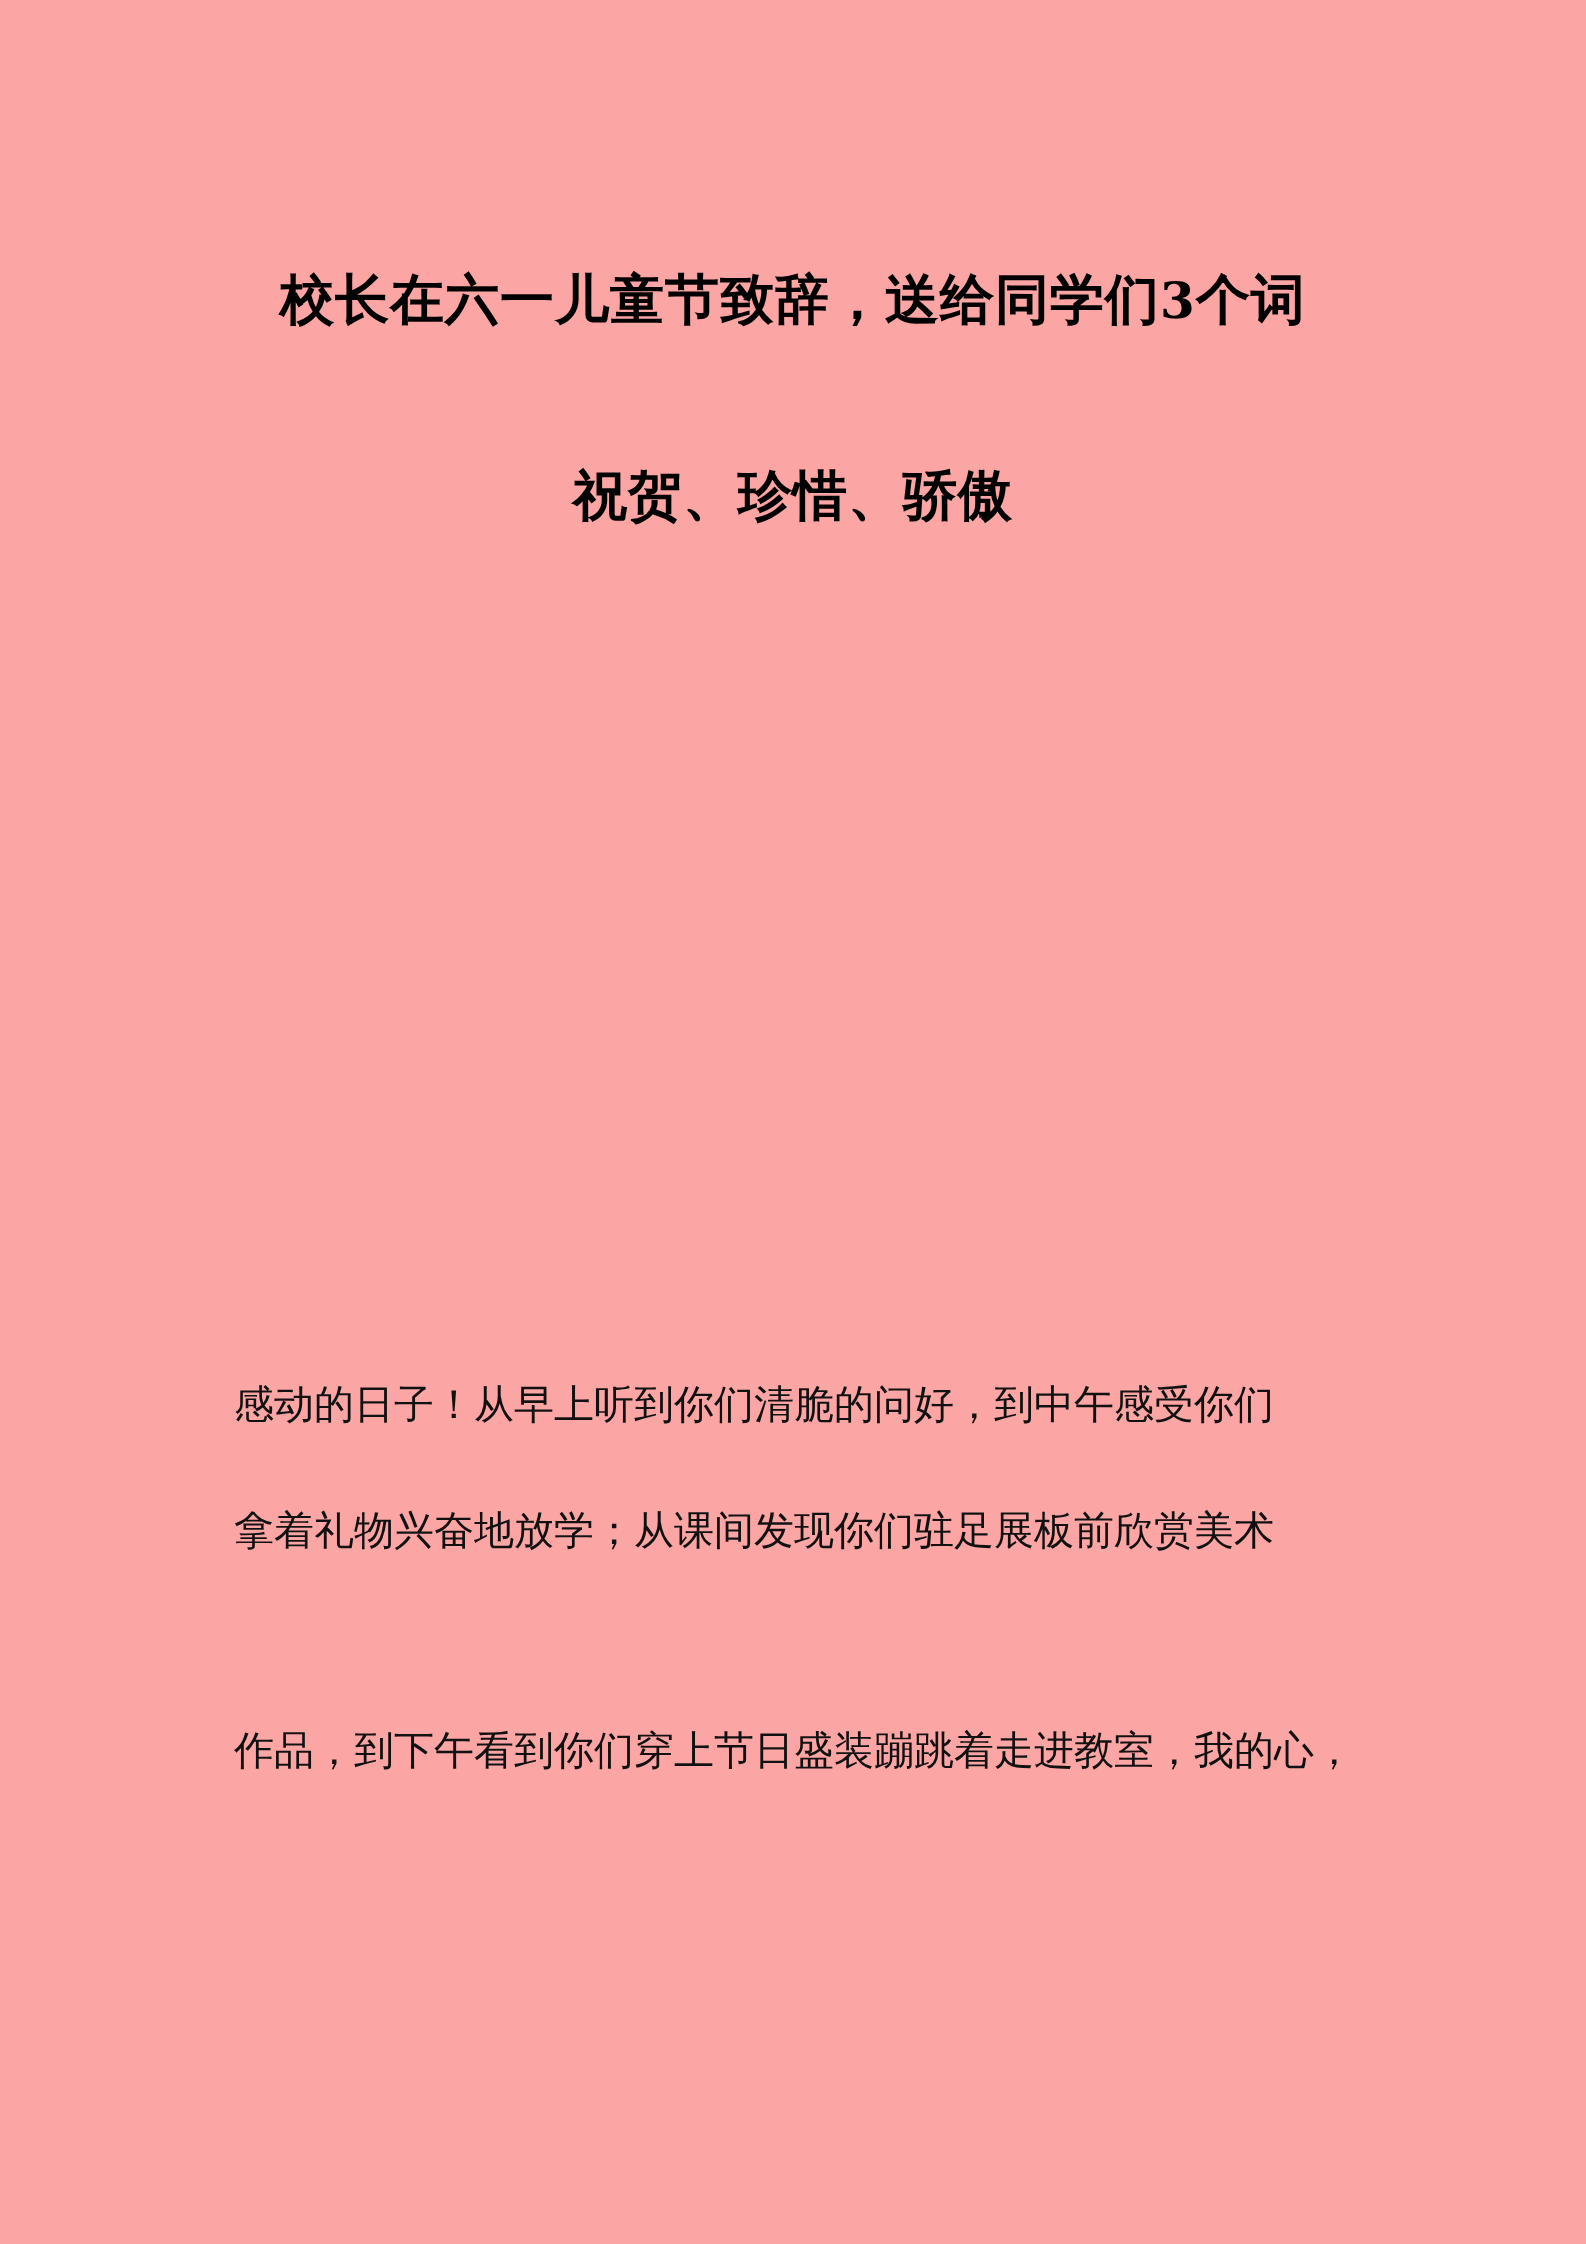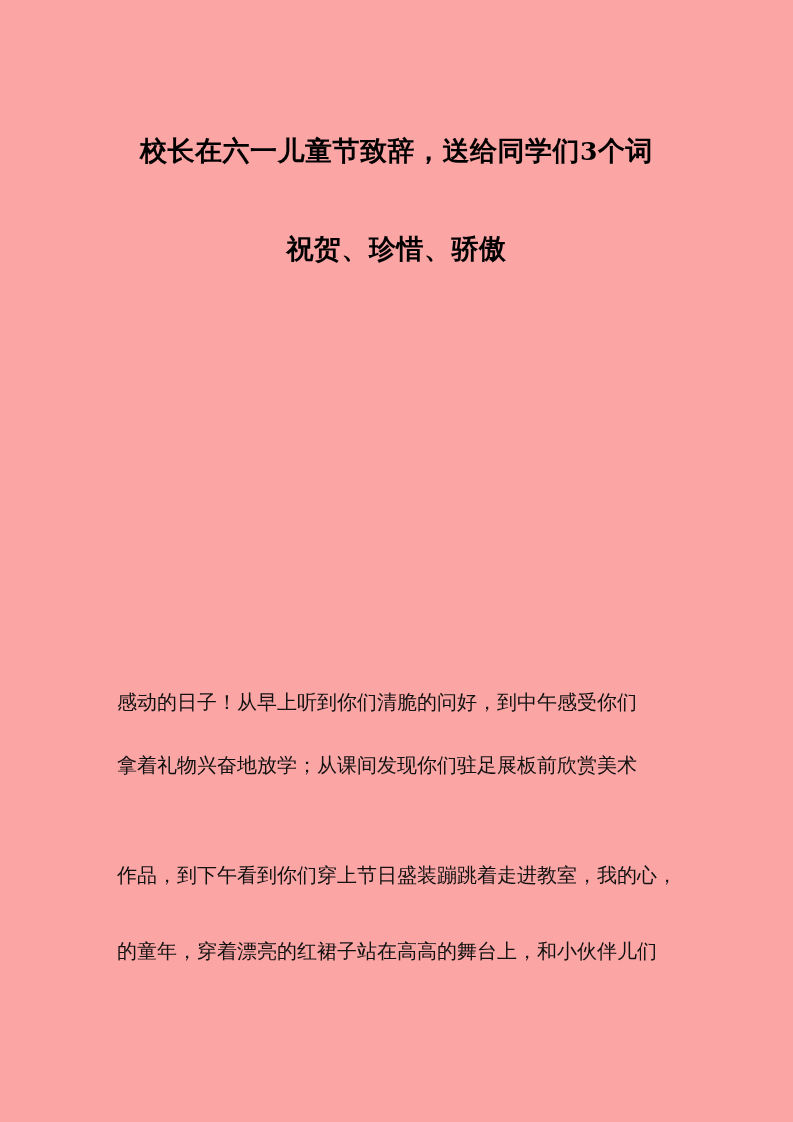--- a/index.html
+++ b/index.html
@@ -62,15 +62,14 @@
     <span>校长在六一儿童节致辞，送给同学们</span><span class="title-num">3</span><span>个词</span>
   </div>
 
   <div class="title-line l2">祝贺、珍惜、骄傲</div>
 
 
 
   <div class="body-line" style="top:749px;">拿着礼物兴奋地放学；从课间发现你们驻足展板前欣赏美术</div>
   <div class="body-line" style="top:686px;">感动的日子！从早上听到你们清脆的问好，到中午感受你们</div>
   <div class="body-line" style="top:811px;margin-top:48px;">作品，到下午看到你们穿上节日盛装蹦跳着走进教室，我的心，</div>
-  <div class="body-line" style="top:935px;">的童年，穿着漂亮的红裙子站在高高的舞台上，和小伙伴儿们</div>
 
 </div>
 
 </body></html>

